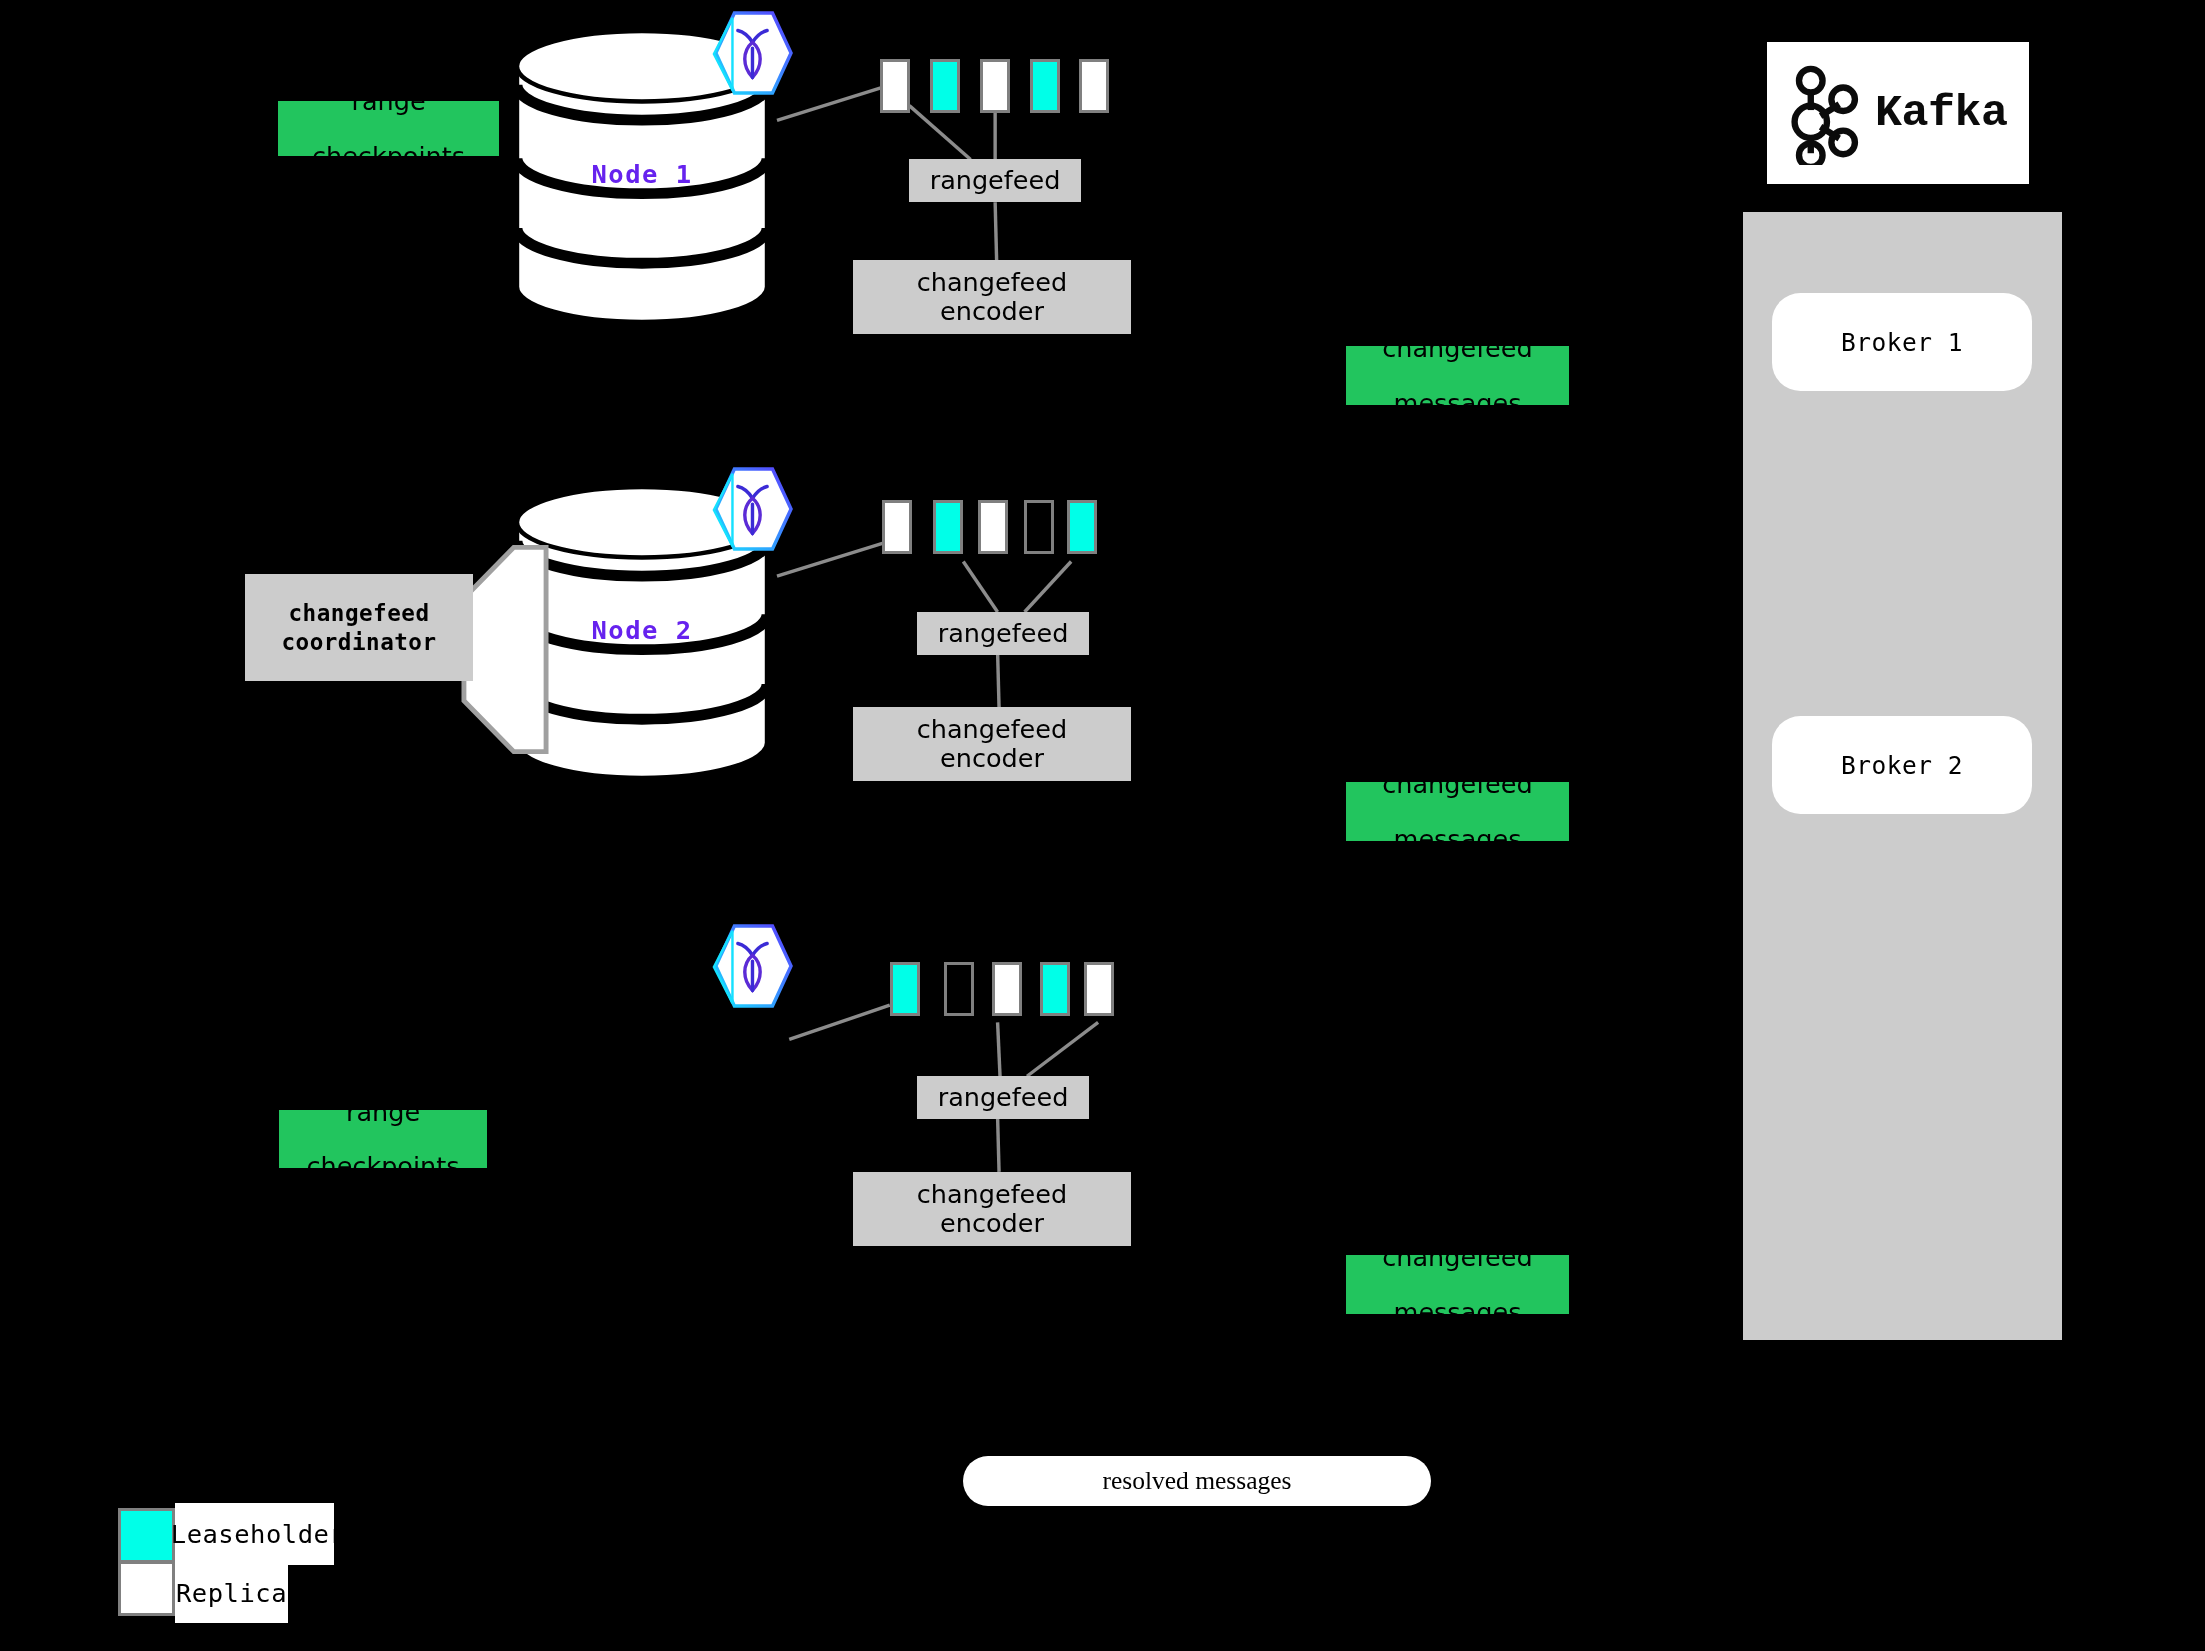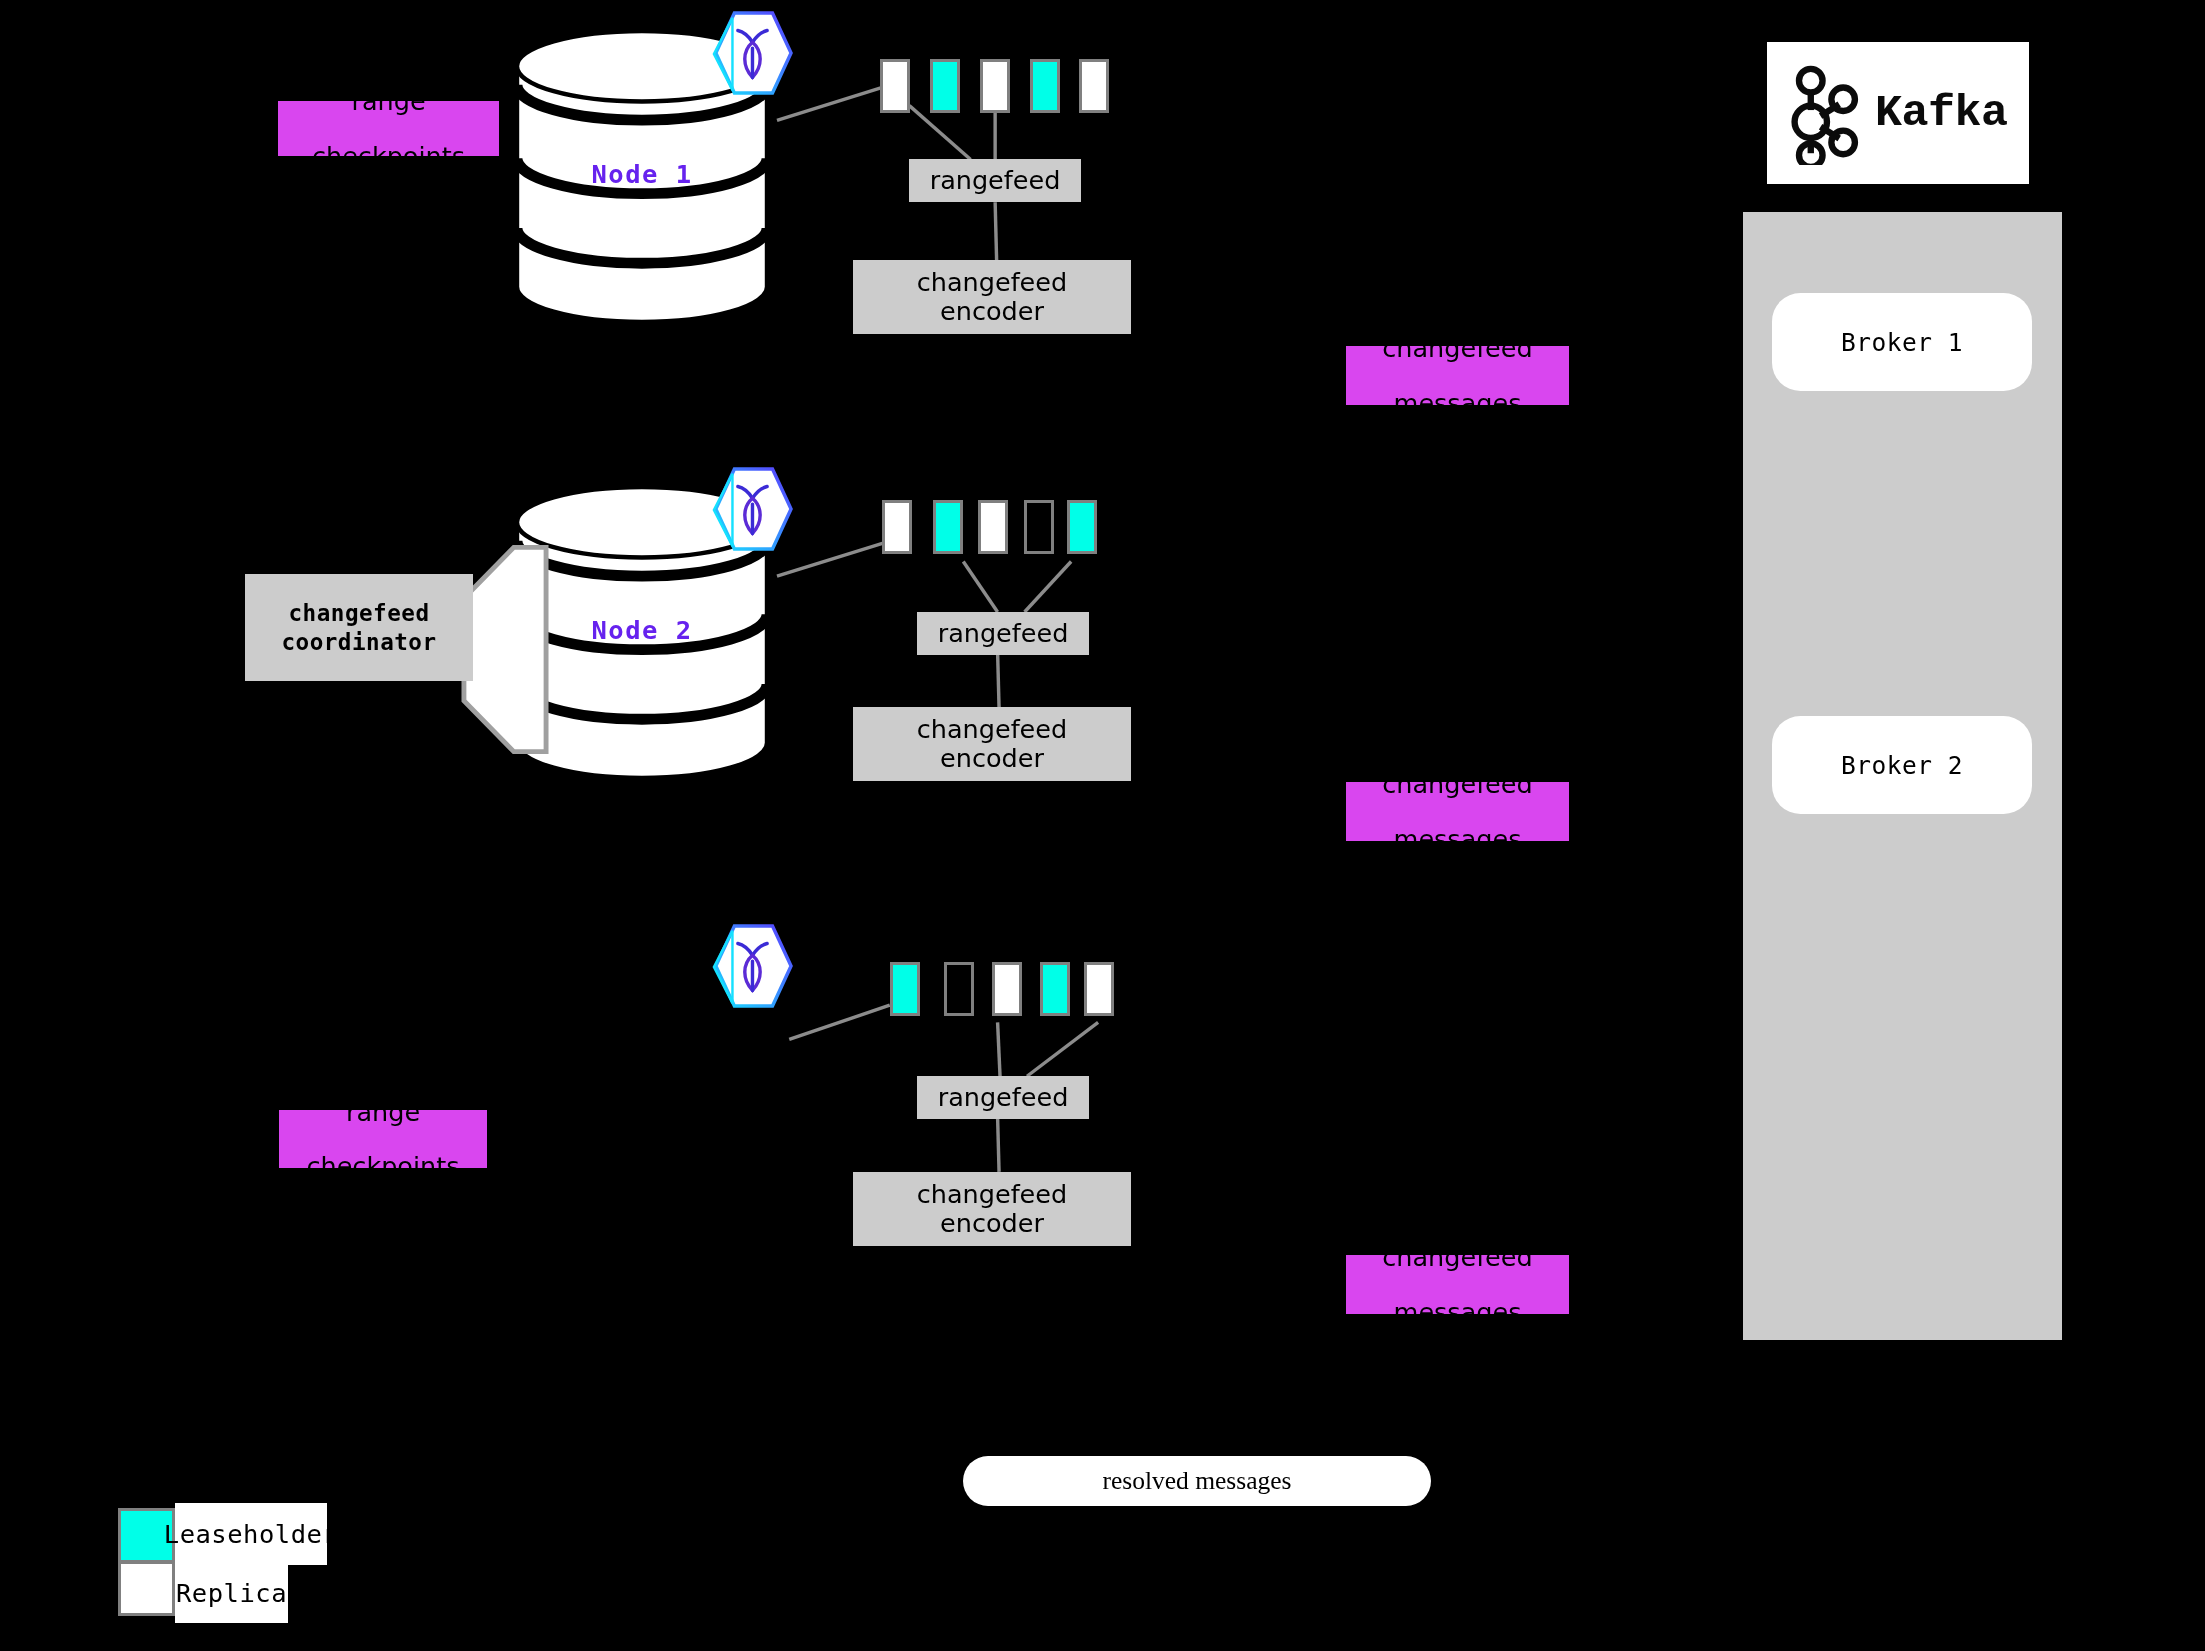--- a/index.html
+++ b/index.html
@@ -10,21 +10,21 @@
   .stage{position:absolute;inset:0;}
   .abs{position:absolute;}
 
   
   .gray-box{
     background:#cccccc;color:#000;display:flex;align-items:center;
     justify-content:center;text-align:center;line-height:1.12;
     font-family:"DejaVu Sans", sans-serif;
   }
   .white-label{
-    background:#d946ef;color:#000;display:flex;align-items:center;
+    background:#22c55e;color:#000;display:flex;align-items:center;
     justify-content:center;text-align:center;line-height:1.18;
     font-family:"DejaVu Sans", sans-serif;overflow:visible;gap:24px;
   }
   .white-label.clip{overflow:hidden;}
 
   
   .range-cell{
     position:absolute;width:30px;height:54px;
     border:3.4px solid #808080;box-sizing:border-box;
   }
@@ -294,21 +294,21 @@
   <div class="broker-box" style="left:1772px;top:716px;width:260px;height:98px;">
     <span>Broker 2</span>
   </div>
 
   <div class="pill" style="left:963px;top:1456px;width:468px;height:50px;">
     <span>resolved messages</span>
   </div>
 
   <div class="abs" style="left:118px;top:1508px;width:304px;height:120px;">
     <div class="legend-swatch" style="left:0px;top:0px;background:#00ffe8;"></div>
-    <div class="legend-text" style="left:57px;top:-4.9px;width:152px;height:62px;">
+    <div class="legend-text" style="left:57px;top:-4.9px;width:152px;height:62px;padding-left:7px;">
       <span>Leaseholder</span>
     </div>
     <div class="legend-swatch" style="left:0px;top:53px;background:#ffffff;"></div>
     <div class="legend-text" style="left:57px;top:55px;width:113px;height:60px;">
       <span>Replica</span>
     </div>
   </div>
 
 </div>
 

